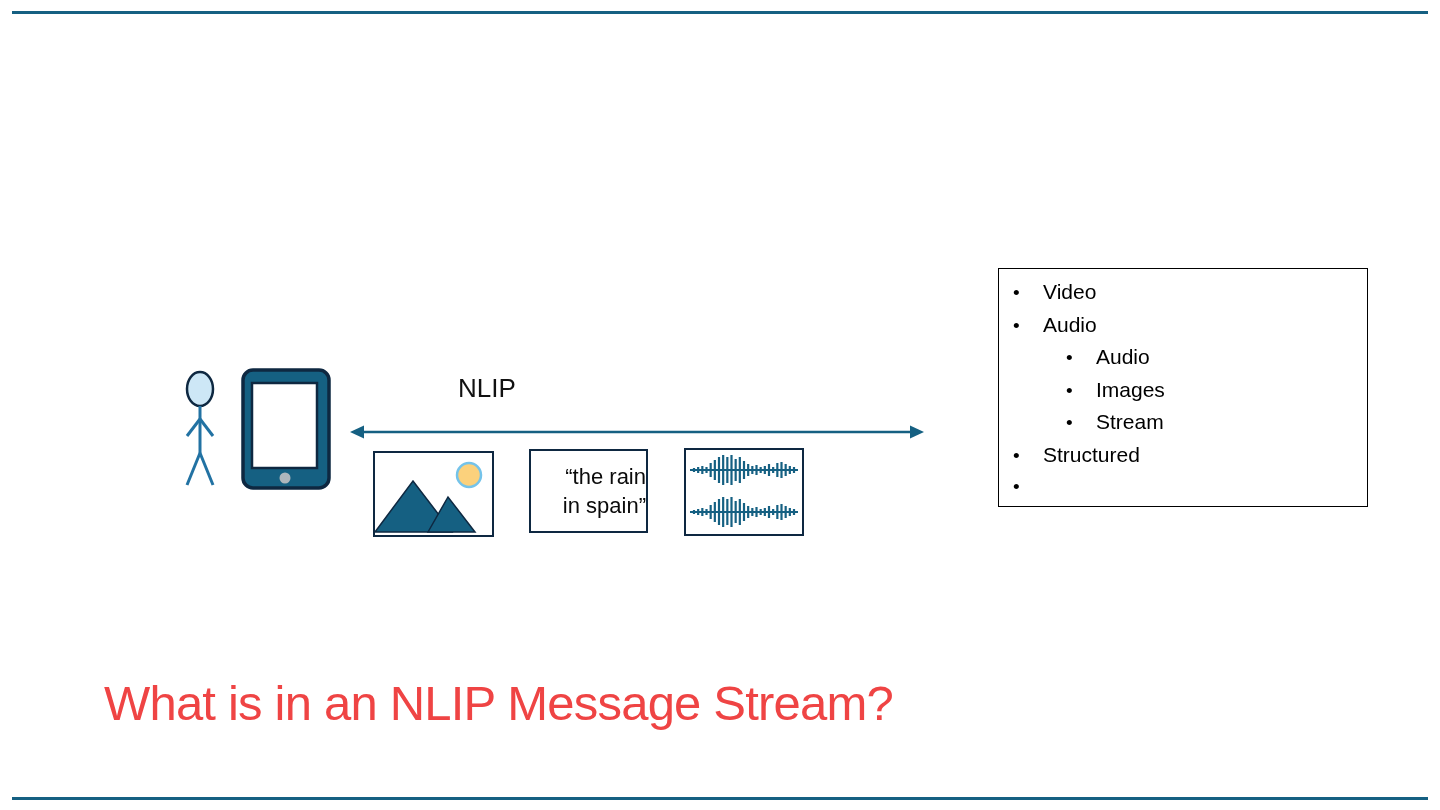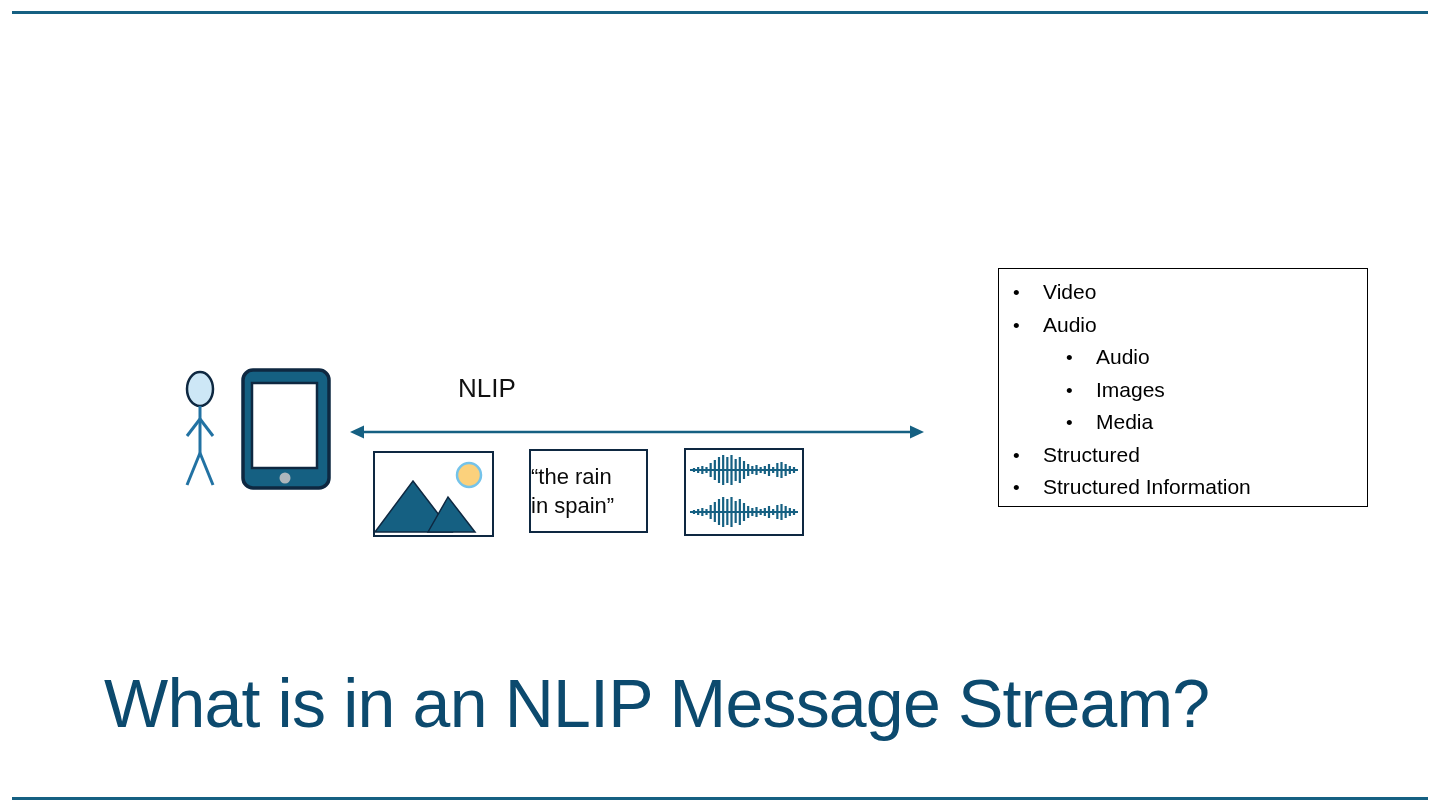--- a/index.html
+++ b/index.html
@@ -15,40 +15,40 @@
   .tablet{position:absolute;left:238px;top:366px;width:96px;height:126px;}
 
   .nlip-label{position:absolute;left:427px;top:374px;font-size:26px;line-height:28px;color:#111;margin-left:31px;}
   .arrow{position:absolute;left:346px;top:422px;width:582px;height:20px;}
 
   .imgbox{position:absolute;left:373px;top:451px;width:121px;height:86px;}
 
   .textbox{
     position:absolute;left:529px;top:449px;width:119px;height:84px;
     border:2px solid #0E2841;box-sizing:border-box;background:#fff;
-    display:flex;flex-direction:column;align-items:flex-start;justify-content:center;
+    display:flex;flex-direction:column;align-items:flex-end;justify-content:center;
     font-size:22px;line-height:29px;color:#0b0b0b;text-align:center;
   }
 
   .audiobox{position:absolute;left:684px;top:448px;width:120px;height:88px;}
 
   .listbox{
     position:absolute;left:998px;top:268px;width:370px;height:239px;
     border:1.5px solid #000;box-sizing:border-box;background:#fff;
     padding-top:7px;font-size:21px;color:#000;
   }
   .listbox .li{display:flex;align-items:baseline;height:32.5px;line-height:32.5px;}
   .listbox .li.level-1{padding-left:14px;}
   .listbox .li.level-2{padding-left:67px;}
   .listbox .bullet{width:30px;flex:0 0 30px;font-size:19px;}
   .listbox .label{white-space:nowrap;}
 
   .title{
     position:absolute;left:104px;top:675px;
-    font-size:68px;line-height:56px;font-weight:400;letter-spacing:-0.8px;color:#0c4a6e;
+    font-size:49px;line-height:56px;font-weight:400;letter-spacing:-0.8px;color:#ef4444;
     white-space:nowrap;
   }
 </style>
 </head>
 <body>
 
 <div class="slide">
 
   <div class="rule top"></div>
   <div class="rule bottom"></div>
@@ -159,27 +159,26 @@
       <div class="li level-2">
         <span class="bullet">•</span>
         <span class="label">Audio</span>
       </div>
       <div class="li level-2">
         <span class="bullet">•</span>
         <span class="label">Images</span>
       </div>
       <div class="li level-2">
         <span class="bullet">•</span>
-        <span class="label">Media</span>
+        <span class="label">Stream</span>
       </div>
       <div class="li level-1">
         <span class="bullet">•</span>
         <span class="label">Structured</span>
       </div>
       <div class="li level-1">
         <span class="bullet">•</span>
-        <span class="label">Structured Information</span>
       </div>
     </div>
 
   <div class="title">What is in an NLIP Message Stream?</div>
 
 </div>
 
 </body></html>

